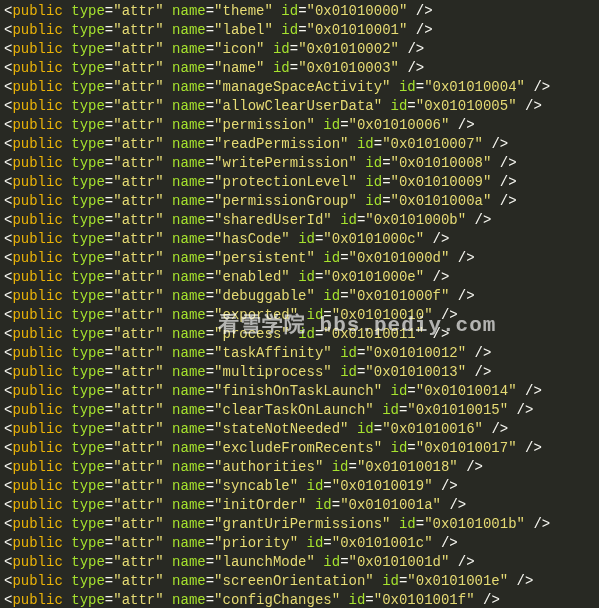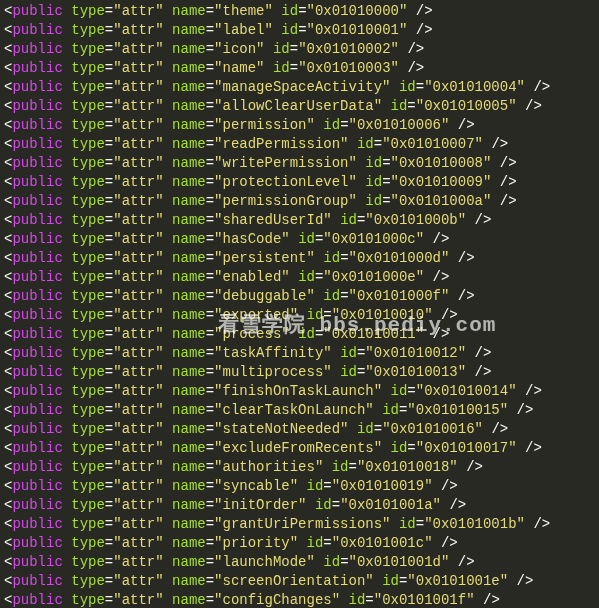--- a/index.html
+++ b/index.html
@@ -11,21 +11,21 @@
     font-size: 14px;
     line-height: 19px;
   }
   #code {
     padding: 2px 4px 6px 4px;
     white-space: pre;
     position: relative;
   }
   .line { display: block; }
   .p-bracket { color: #f8f8f2; }           
-  .p-tag     { color: #d946ef; }           
+  .p-tag     { color: #eab308; }           
   .p-attr    { color: #a6e22e; }           
   .p-eq      { color: #f8f8f2; }           
   .p-str     { color: #e6db74; }           
   .watermark {
     position: absolute;
     top: 316px;
     left: 218px;
     font-size: 21px;
     font-weight: 600;
     color: #ffffff;

